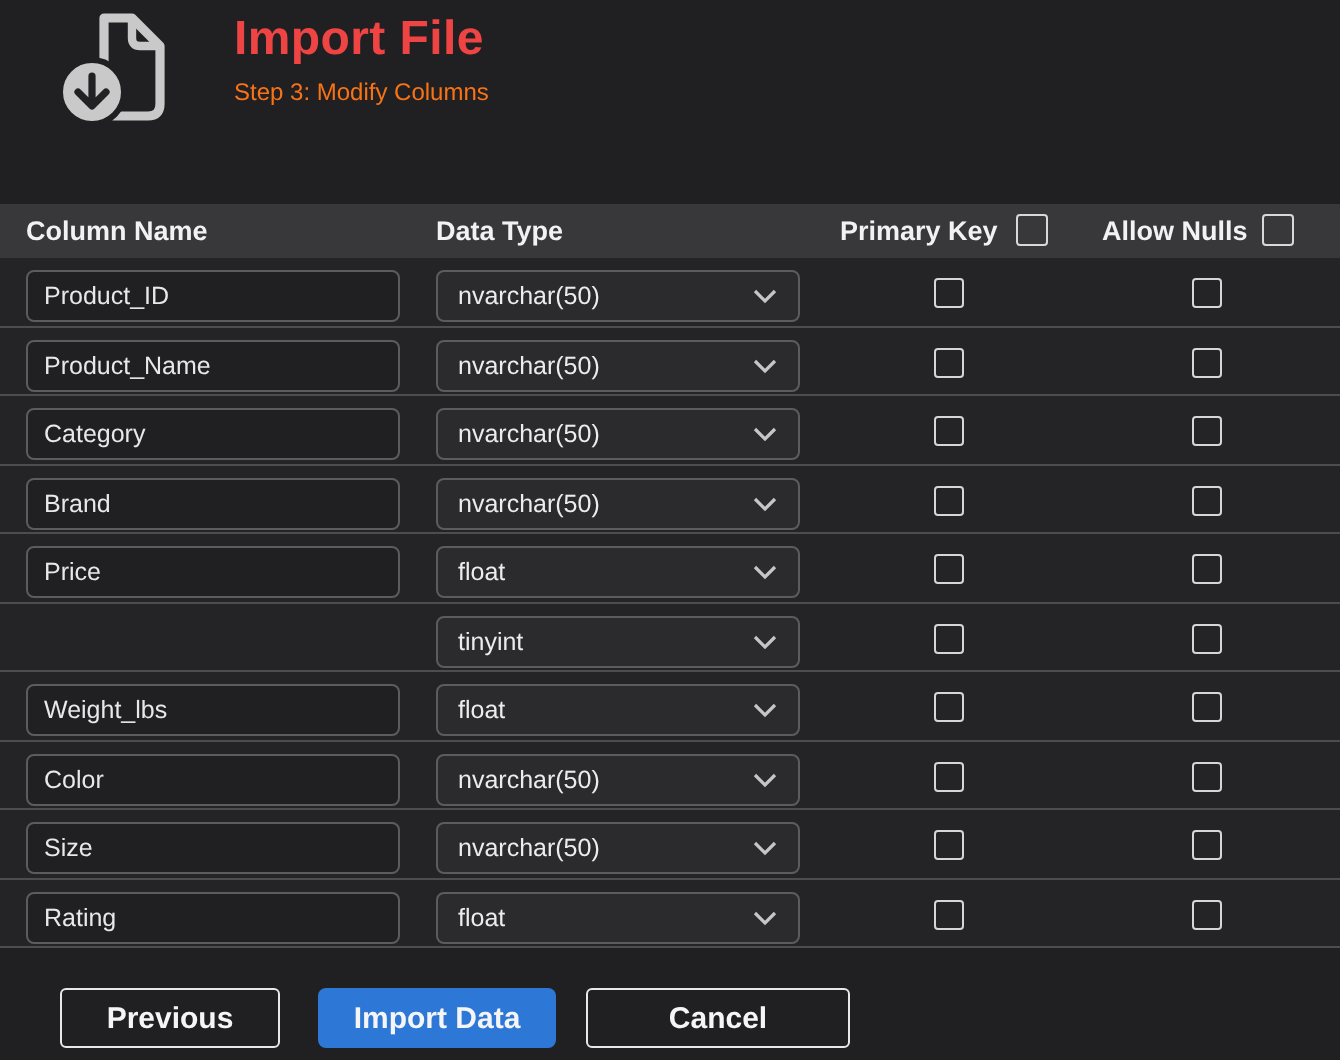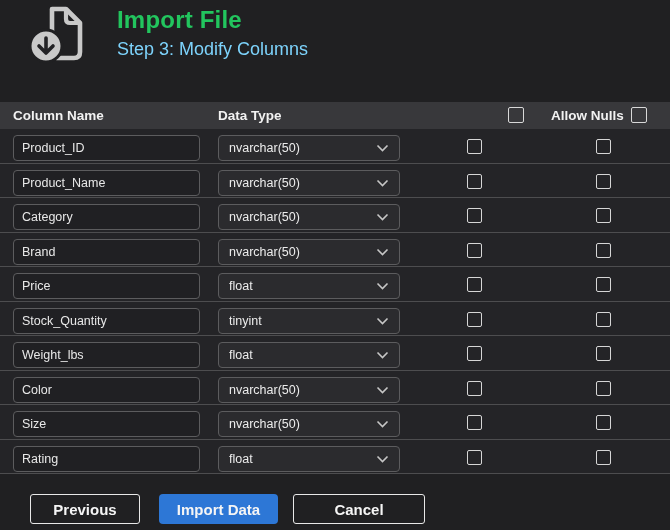--- a/index.html
+++ b/index.html
@@ -14,25 +14,25 @@
     height: 530px;
     background: #202022;
     overflow: hidden;
   }
 
   
   .app-header { position: absolute; top: 0; left: 0; width: 670px; height: 102px; }
   .file-icon { position: absolute; left: 27px; top: 4px; }
   .page-title {
     position: absolute; left: 117px; top: 6px;
-    font-size: 24px; font-weight: 700; color: #22c55e; letter-spacing: 0.2px;
+    font-size: 24px; font-weight: 700; color: #ef4444; letter-spacing: 0.2px;
   }
   .page-subtitle {
     position: absolute; left: 117px; top: 39px;
-    font-size: 18px; color: #7dd3fc;
+    font-size: 12px; color: #f97316;
   }
 
   
   .table-header {
     position: absolute; top: 102px; left: 0; width: 670px; height: 27px;
     background: #38383b;
   }
   .table-header span {
     position: absolute; top: 0; height: 27px; line-height: 27px;
     font-size: 13.5px; font-weight: 700; color: #f2f2f2; text-align: right;
@@ -104,20 +104,21 @@
       <circle cx="19" cy="42" r="16" fill="#c9c9c9" stroke="#202022" stroke-width="3"></circle>
       <path d="M19 34 V48 M12 42 L19 49 L26 42" fill="none" stroke="#222225" stroke-width="3.6" stroke-linecap="round" stroke-linejoin="round"></path>
     </svg>
     <div class="page-title">Import File</div>
     <div class="page-subtitle">Step 3: Modify Columns</div>
   </div>
 
   <div class="table-header">
     <span class="th-name">Column Name</span>
     <span class="th-type">Data Type</span>
+    <span class="th-pk">Primary Key</span>
     <div class="hdr-checkbox pk"></div>
     <span class="th-an">Allow Nulls</span>
     <div class="hdr-checkbox an"></div>
   </div>
 
   <div class="rows">
     <div class="row">
       <input class="name-input" type="text" value="Product_ID" style="">
       <div class="type-select">
         <span class="select-label">nvarchar(50)</span>
@@ -181,21 +182,20 @@
           <svg width="13" height="8" viewBox="0 0 13 8">
             <polyline points="1.5,1.5 6.5,6.5 11.5,1.5" fill="none" stroke="#c6c6c6" stroke-width="1.6"></polyline>
           </svg>
         </span>
       </div>
       <div class="row-checkbox pk"></div>
       <div class="row-checkbox an"></div>
     </div>
 
     <div class="row">
-      <input class="name-input" type="text" value="Stock_Quantity" style="">
       <div class="type-select">
         <span class="select-label">tinyint</span>
         <span class="chevron">
           <svg width="13" height="8" viewBox="0 0 13 8">
             <polyline points="1.5,1.5 6.5,6.5 11.5,1.5" fill="none" stroke="#c6c6c6" stroke-width="1.6"></polyline>
           </svg>
         </span>
       </div>
       <div class="row-checkbox pk"></div>
       <div class="row-checkbox an"></div>

